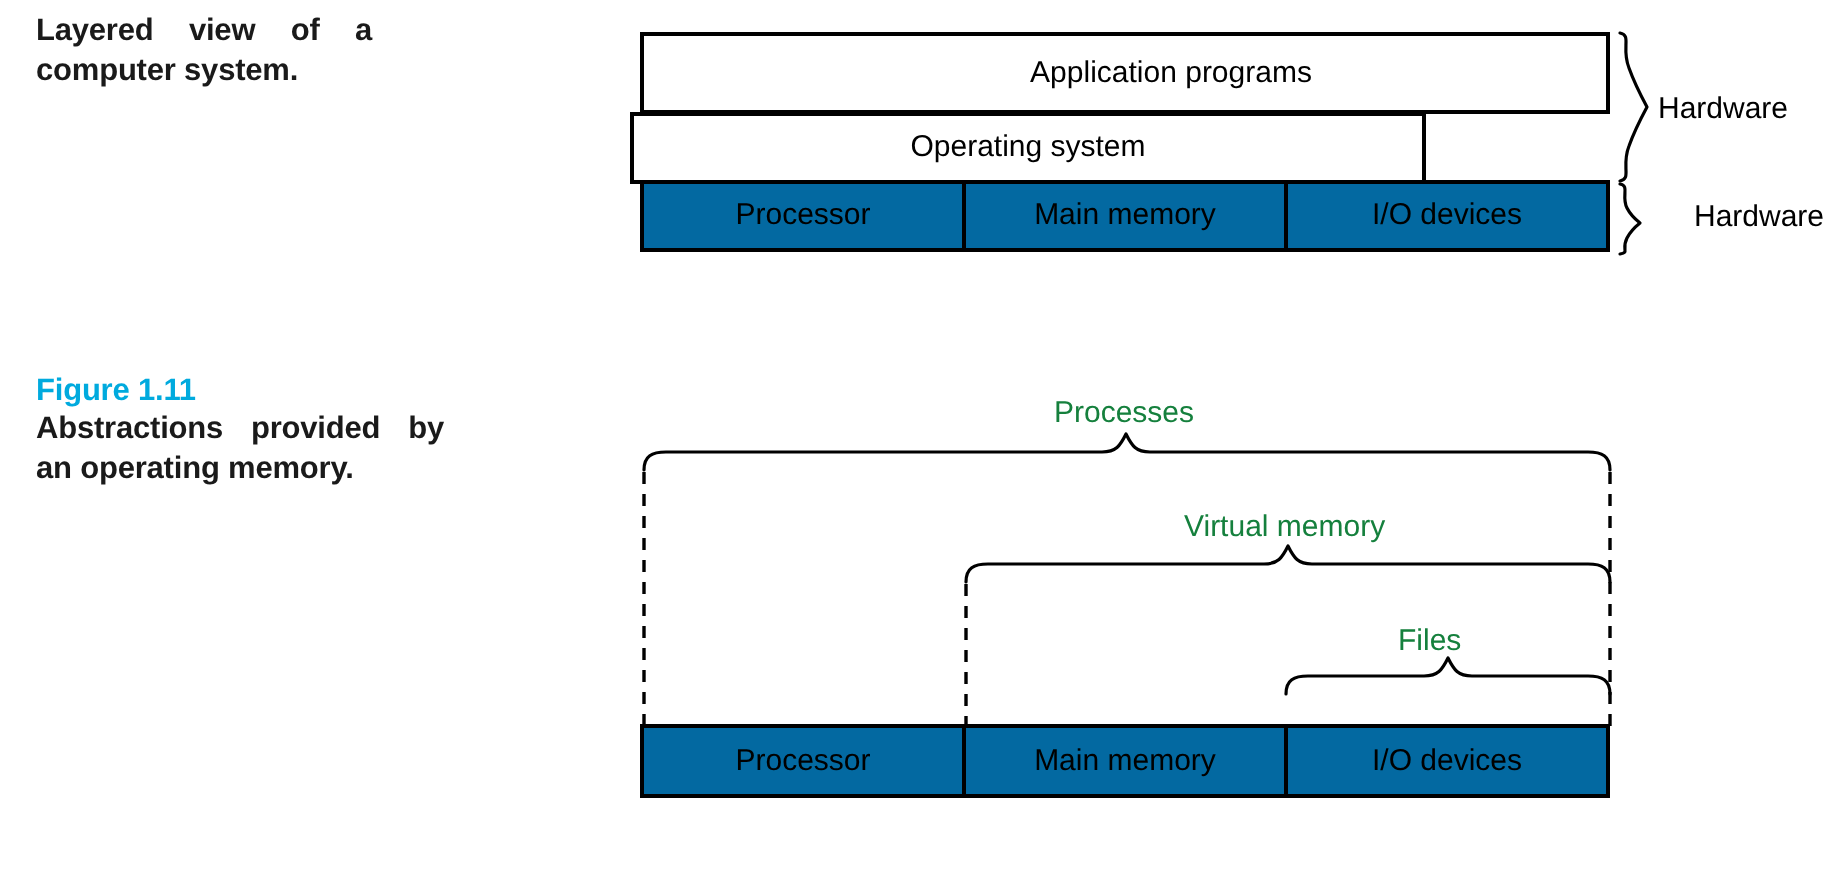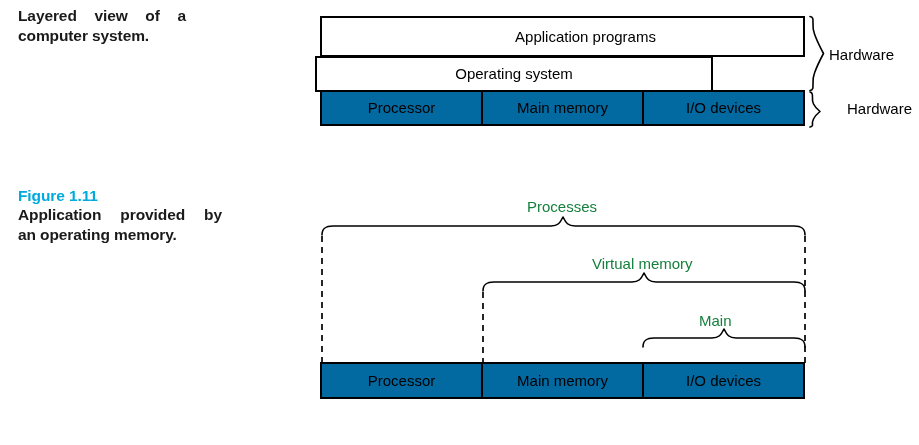--- a/index.html
+++ b/index.html
@@ -161,30 +161,30 @@
              C 4.5,111 9,112 4,113"></path>
   </svg>
 
   <span class="brace-label" style="left:829px; top:46px;">Hardware</span>
   <span class="brace-label" style="left:847px; top:100px;">Hardware</span>
 </div>
 
 <div class="caption" id="caption-111">
   <div class="caption-title">Figure 1.11</div>
   <div class="caption-body">
-    <span class="caption-line-justified">Application provided by</span>
+    <span class="caption-line-justified">Abstractions provided by</span>
     <span class="caption-line">an operating memory.</span>
   </div>
 </div>
 
 <div class="diagram" id="diagram-111" style="left:0; top:0; width:919px; height:445px;">
 
   <span class="span-label" style="left:527px; top:198px;">Processes</span>
   <span class="span-label" style="left:592px; top:255px;">Virtual memory</span>
-  <span class="span-label" style="left:699px; top:312px;">Main</span>
+  <span class="span-label" style="left:699px; top:312px;">Files</span>
 
   <svg style="position:absolute; left:318px; top:215px; width:492px; height:150px;" width="492" height="150" viewBox="0 0 492 150">
 
     <path class="stroke" d="M 4,20
              C 4,13 8,11 15,11
              L 233,11
              C 240,11 242,8 245,2
              C 248,8 250,11 257,11
              L 476,11
              C 483,11 487,13 487,20"></path>

